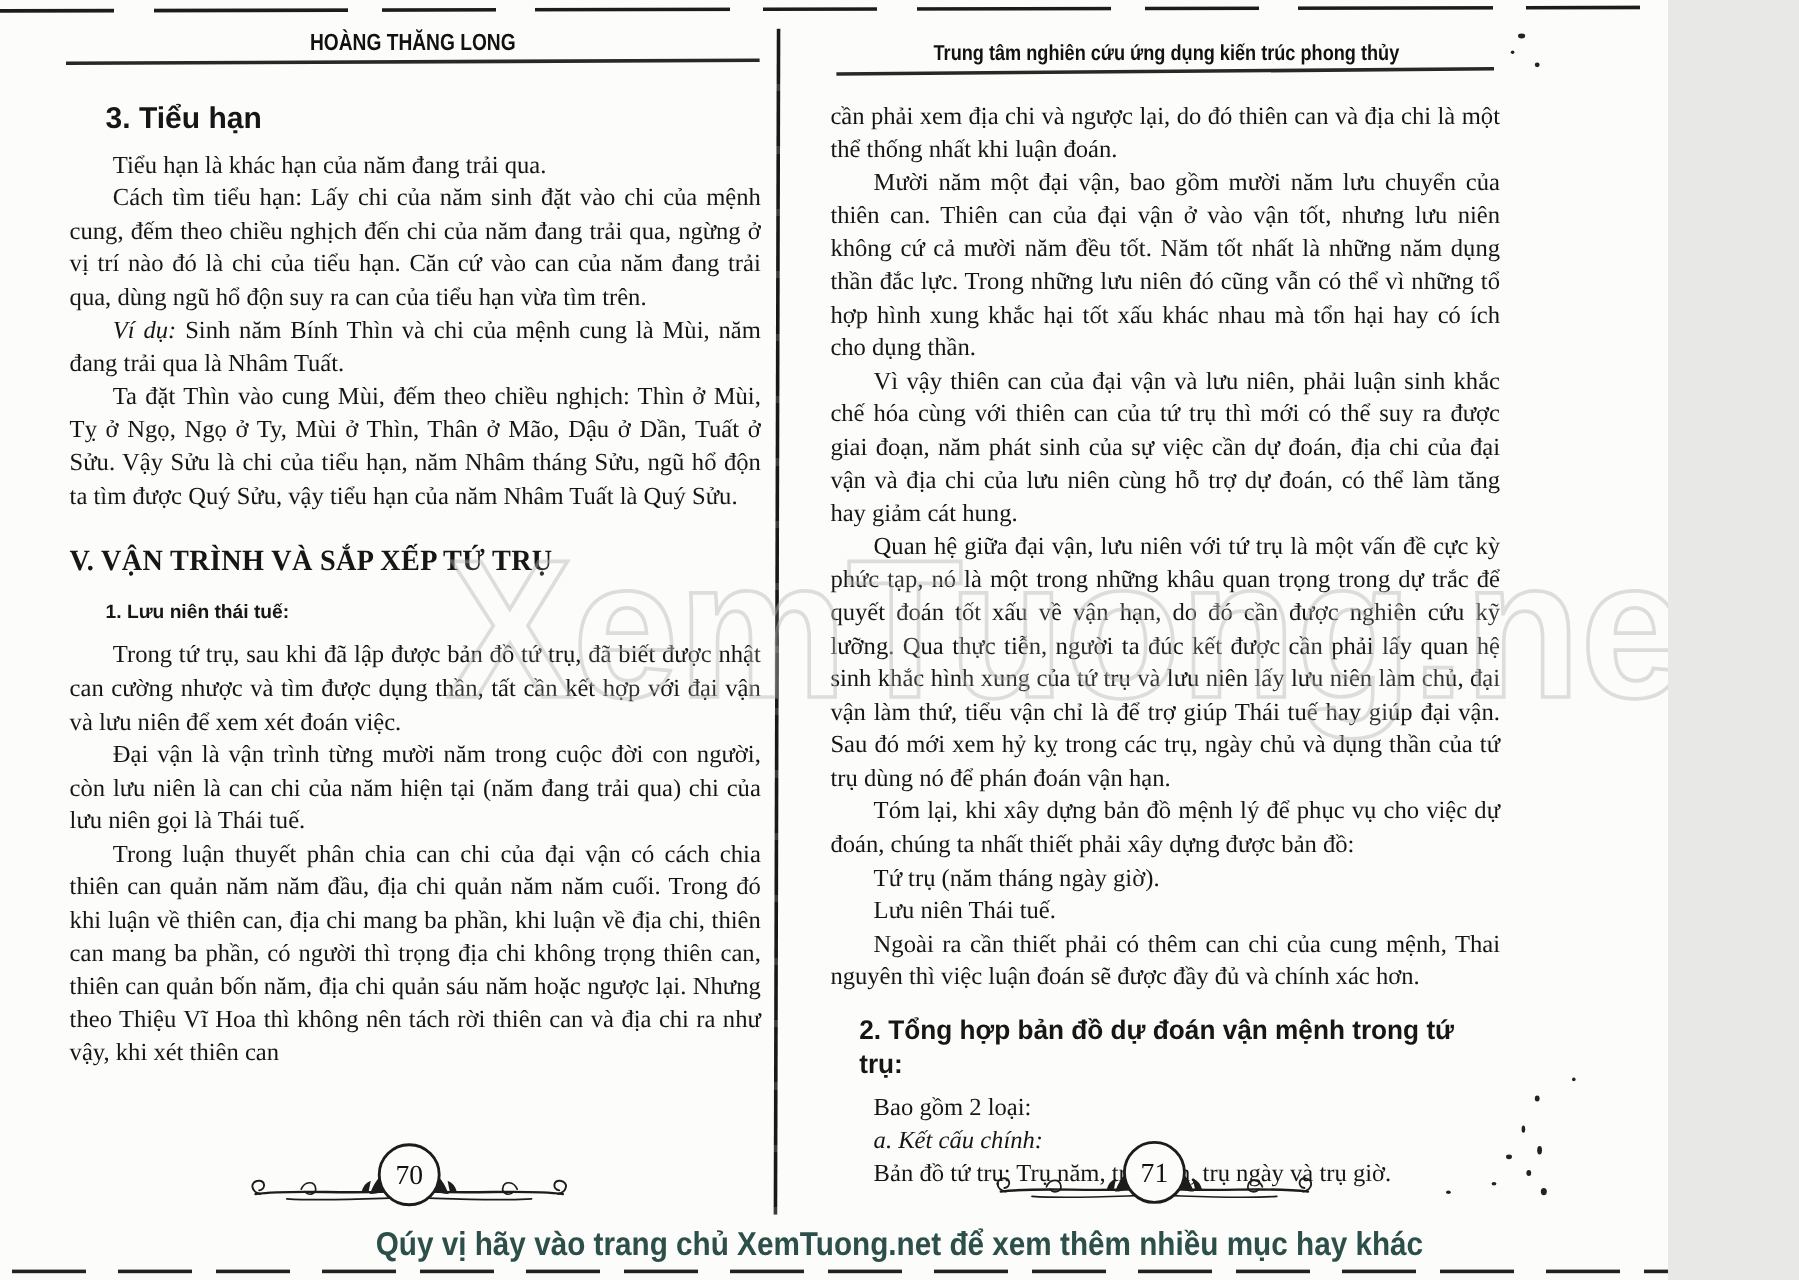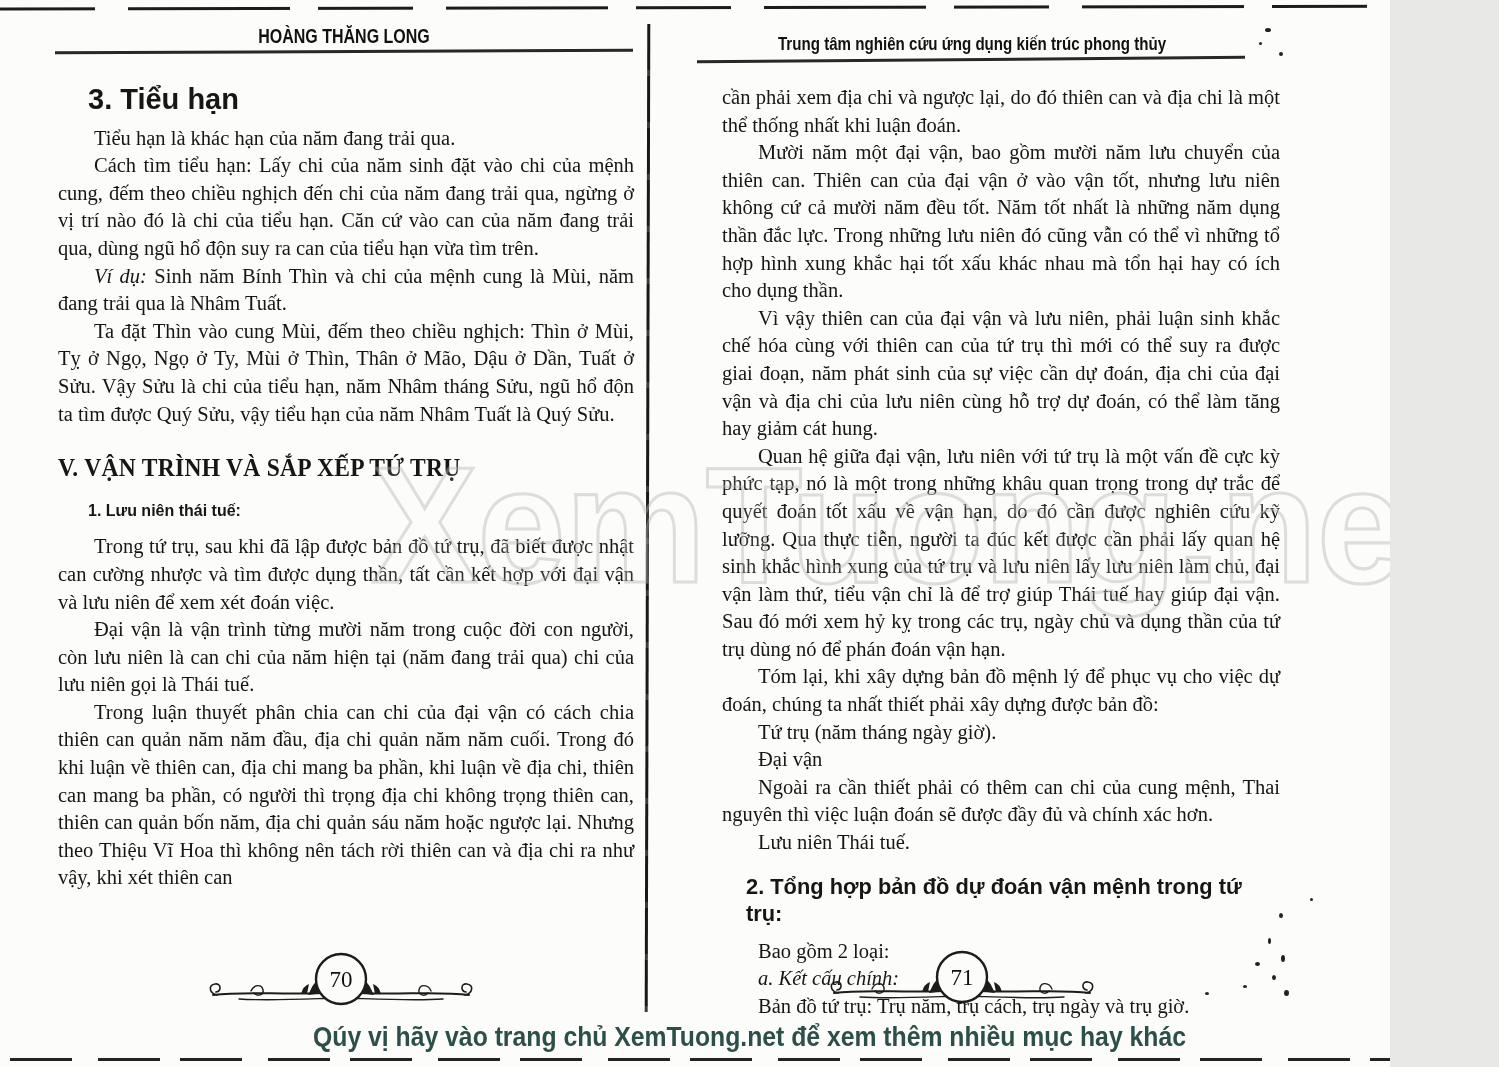--- a/index.html
+++ b/index.html
@@ -40,28 +40,28 @@
     font-family:"Liberation Sans","DejaVu Sans",sans-serif; font-weight:700;
     color:#111;
   }
   .head-left  { left:55px;  top:25px; width:578px; font-size:19.5px; transform:scaleX(0.82); }
   .head-right { left:692px; top:34px; width:560px; font-size:18px;  transform:scaleX(0.84); }
 
   
   .col { position:absolute; text-align:justify; font-size:20.5px; line-height:27.6px; z-index:2; }
   .col p { margin:0; text-indent:36px; }
   .left-col  { left:58px;  top:86px; width:576px; }
-  .right-col { left:722px; top:84px; width:558px; }
+  .right-col { left:692px; top:84px; width:558px; }
   .no-indent { text-indent:0 !important; }
 
   .h-sans {
     font-family:"Liberation Sans","DejaVu Sans",sans-serif; font-weight:700;
     text-align:left; text-indent:0;
   }
-  .h-num      { font-size:29px; margin:0 0 11px 30px; }
+  .h-num      { font-size:25px; margin:0 0 11px 30px; }
   .h-num-2    { font-size:22.5px; margin:16px 0 10px 24px; transform:scaleX(0.97); transform-origin:left; }
   .serif-head { font-size:24.5px; font-weight:700; margin:26px 0 15px 0; text-indent:0; text-align:left; letter-spacing:0.3px; transform:scaleX(0.96); transform-origin:left; }
   .sub-head   { font-size:16px; margin:0 0 9px 30px; }
   .lead-italic { font-style:italic; }
   .kq-head { font-weight:400; font-style:italic; text-indent:30px; margin:2px 0; }
 
   
   .watermark {
     position:absolute; left:372px; top:446px; z-index:6; pointer-events:none;
     font-family:"Liberation Sans","DejaVu Sans",sans-serif; font-weight:700;
@@ -115,23 +115,22 @@
     <p>Trong luận thuyết phân chia can chi của đại vận có cách chia thiên can quản năm năm đầu, địa chi quản năm năm cuối. Trong đó khi luận về thiên can, địa chi mang ba phần, khi luận về địa chi, thiên can mang ba phần, có người thì trọng địa chi không trọng thiên can, thiên can quản bốn năm, địa chi quản sáu năm hoặc ngược lại. Nhưng theo Thiệu Vĩ Hoa thì không nên tách rời thiên can và địa chi ra như vậy, khi xét thiên can</p>
   </div>
 
   <div class="col right-col">
     <p class="no-indent">cần phải xem địa chi và ngược lại, do đó thiên can và địa chi là một thể thống nhất khi luận đoán.</p>
     <p>Mười năm một đại vận, bao gồm mười năm lưu chuyển của thiên can. Thiên can của đại vận ở vào vận tốt, nhưng lưu niên không cứ cả mười năm đều tốt. Năm tốt nhất là những năm dụng thần đắc lực. Trong những lưu niên đó cũng vẫn có thể vì những tổ hợp hình xung khắc hại tốt xấu khác nhau mà tổn hại hay có ích cho dụng thần.</p>
     <p>Vì vậy thiên can của đại vận và lưu niên, phải luận sinh khắc chế hóa cùng với thiên can của tứ trụ thì mới có thể suy ra được giai đoạn, năm phát sinh của sự việc cần dự đoán, địa chi của đại vận và địa chi của lưu niên cùng hỗ trợ dự đoán, có thể làm tăng hay giảm cát hung.</p>
     <p>Quan hệ giữa đại vận, lưu niên với tứ trụ là một vấn đề cực kỳ phức tạp, nó là một trong những khâu quan trọng trong dự trắc để quyết đoán tốt xấu về vận hạn, do đó cần được nghiên cứu kỹ lưỡng. Qua thực tiễn, người ta đúc kết được cần phải lấy quan hệ sinh khắc hình xung của tứ trụ và lưu niên lấy lưu niên làm chủ, đại vận làm thứ, tiểu vận chỉ là để trợ giúp Thái tuế hay giúp đại vận. Sau đó mới xem hỷ kỵ trong các trụ, ngày chủ và dụng thần của tứ trụ dùng nó để phán đoán vận hạn.</p>
     <p>Tóm lại, khi xây dựng bản đồ mệnh lý để phục vụ cho việc dự đoán, chúng ta nhất thiết phải xây dựng được bản đồ:</p>
     <p>Tứ trụ (năm tháng ngày giờ).</p>
-    <p>Đại vận</p>
+    <p>Lưu niên Thái tuế.</p>
     <p>Ngoài ra cần thiết phải có thêm can chi của cung mệnh, Thai nguyên thì việc luận đoán sẽ được đầy đủ và chính xác hơn.</p>
-    <p>Lưu niên Thái tuế.</p>
     <div class="h-sans h-num-2">2. Tổng hợp bản đồ dự đoán vận mệnh trong tứ trụ:</div>
     <p>Bao gồm 2 loại:</p>
     <p class="kq-head">a. Kết cấu chính:</p>
     <p>Bản đồ tứ trụ: Trụ năm, trụ cách, trụ ngày và trụ giờ.</p>
   </div>
 
   <div class="watermark">XemTuong.net</div>
 
   <svg class="ornament orn-left" width="272" height="60" viewBox="0 0 272 60">
     <g stroke="#1c1c1c" fill="none" stroke-width="2" stroke-linecap="round">

